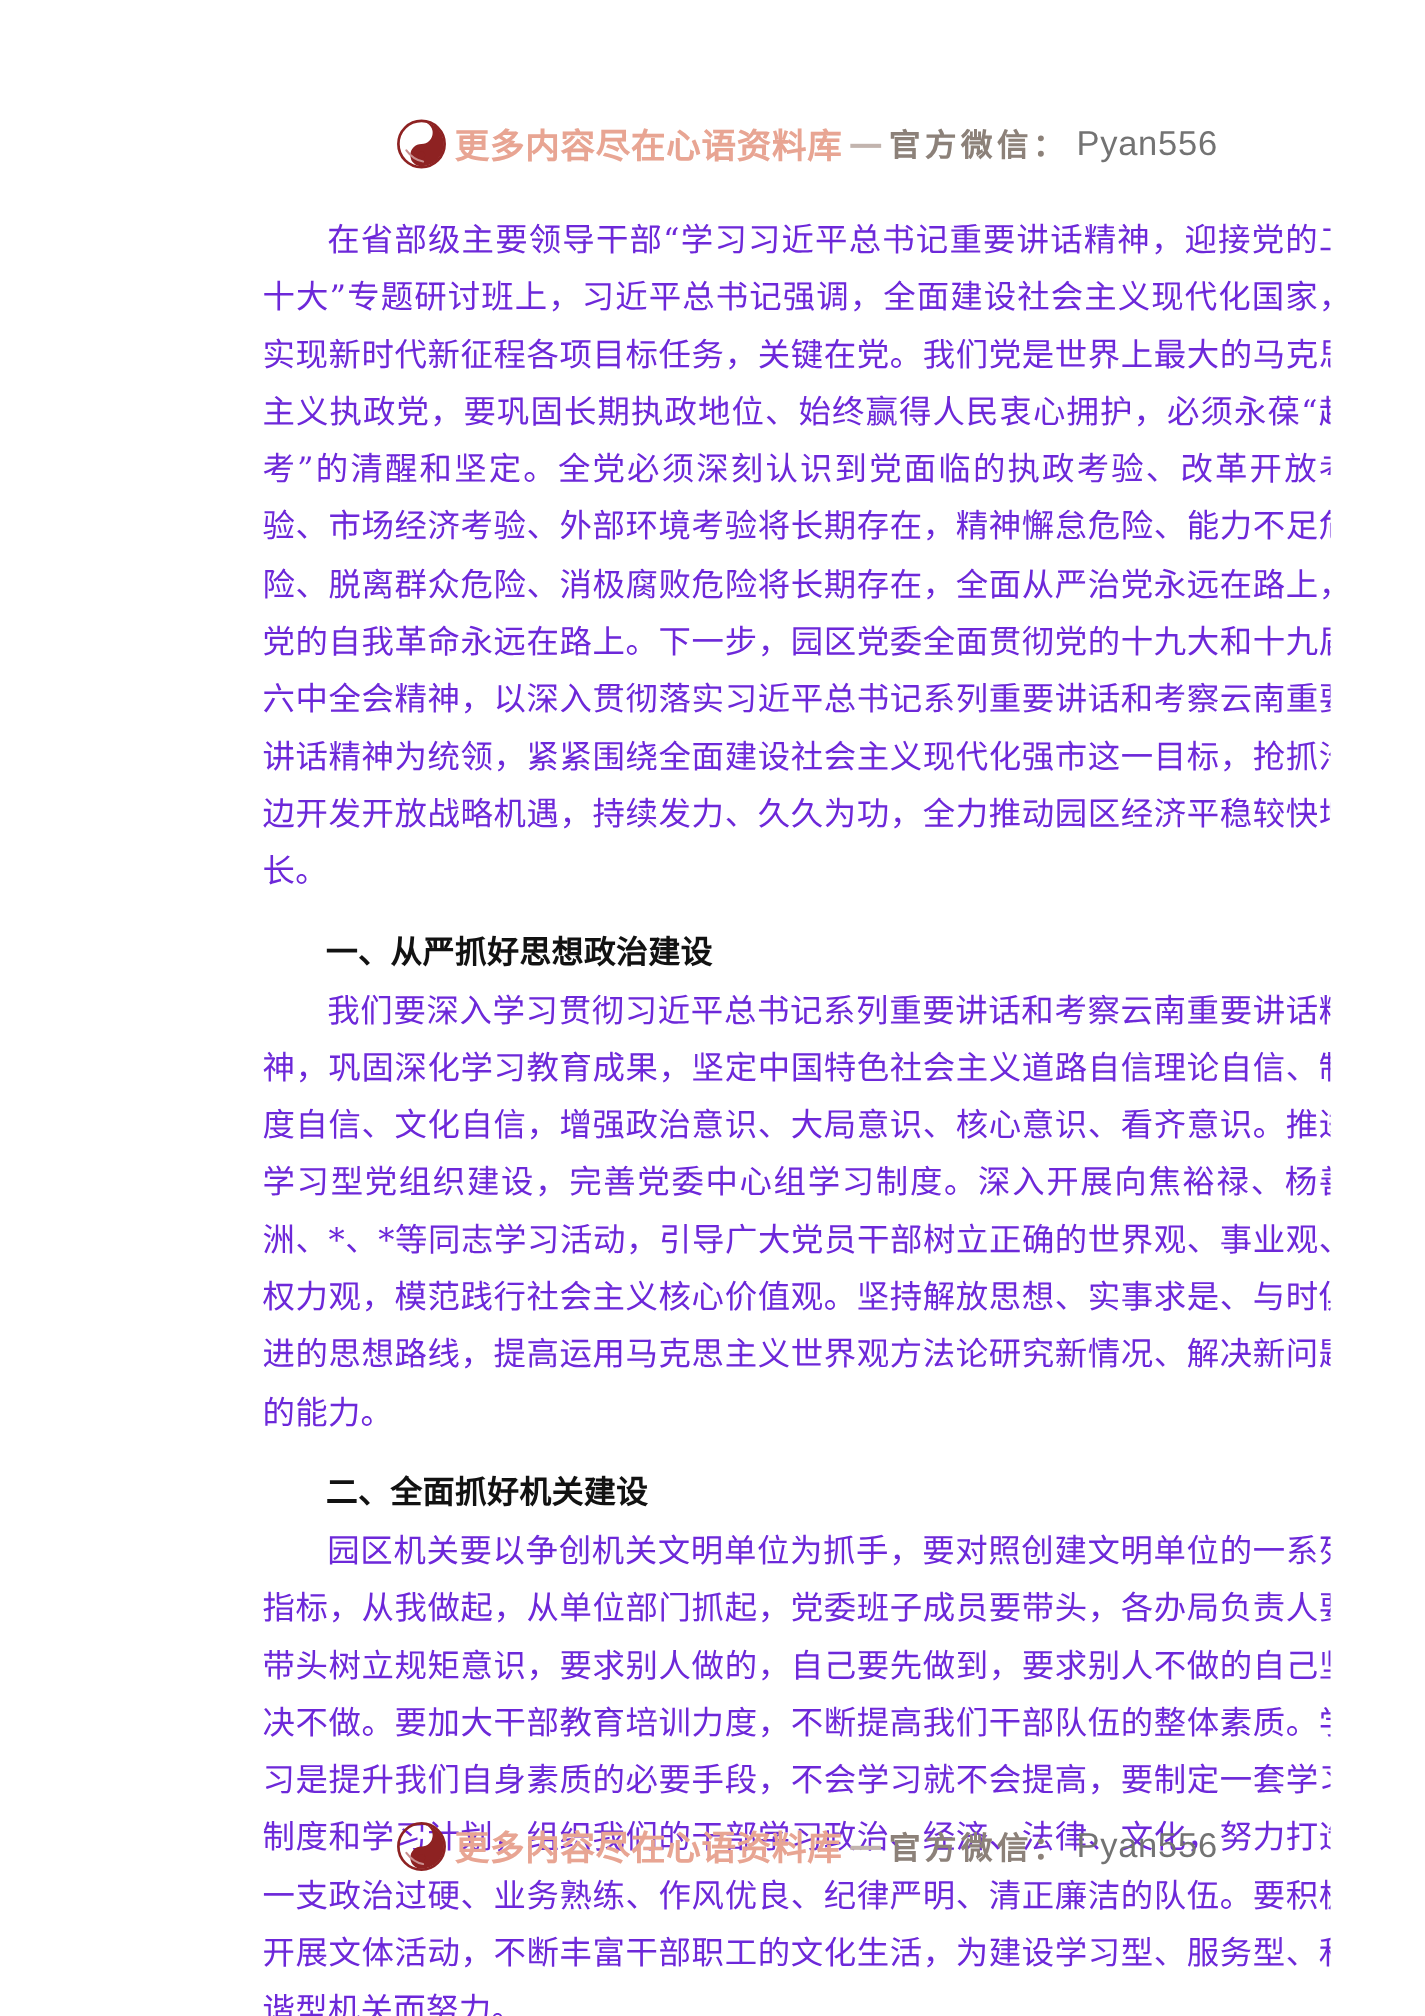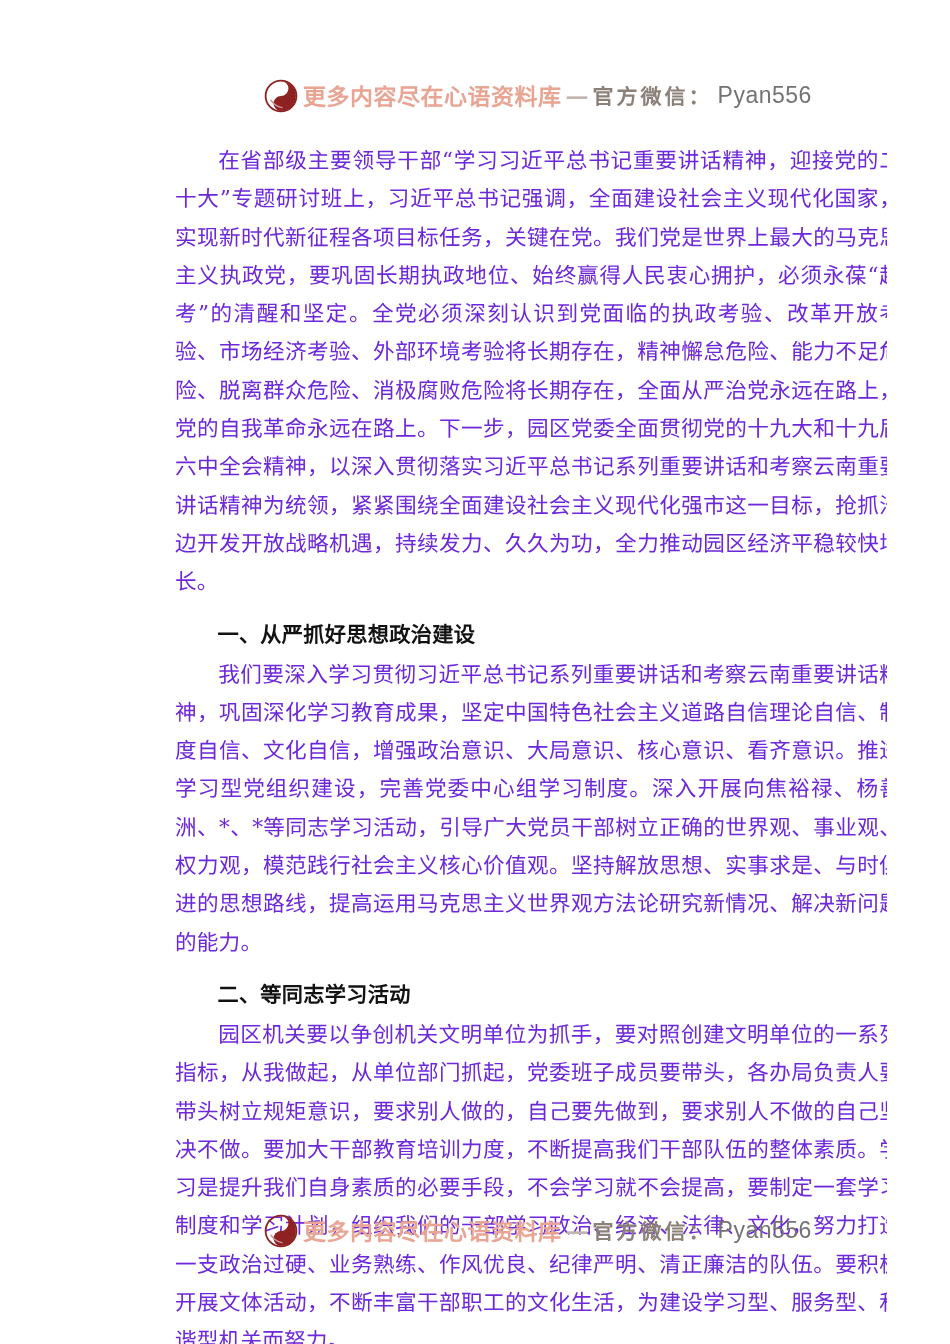--- a/index.html
+++ b/index.html
@@ -127,21 +127,21 @@
   <div class="content">
 
     <p class="body-par">在省部级主要领导干部“学习习近平总书记重要讲话精神，迎接党的二十大”专题研讨班上，习近平总书记强调，全面建设社会主义现代化国家，实现新时代新征程各项目标任务，关键在党。我们党是世界上最大的马克思主义执政党，要巩固长期执政地位、始终赢得人民衷心拥护，必须永葆“赶考”的清醒和坚定。全党必须深刻认识到党面临的执政考验、改革开放考验、市场经济考验、外部环境考验将长期存在，精神懈怠危险、能力不足危险、脱离群众危险、消极腐败危险将长期存在，全面从严治党永远在路上，党的自我革命永远在路上。下一步，园区党委全面贯彻党的十九大和十九届六中全会精神，以深入贯彻落实习近平总书记系列重要讲话和考察云南重要讲话精神为统领，紧紧围绕全面建设社会主义现代化强市这一目标，抢抓沿边开发开放战略机遇，持续发力、久久为功，全力推动园区经济平稳较快增长。</p>
 
     <div class="sec-block">
       <h2 class="sec-head">一、从严抓好思想政治建设</h2>
       <p class="body-par">我们要深入学习贯彻习近平总书记系列重要讲话和考察云南重要讲话精神，巩固深化学习教育成果，坚定中国特色社会主义道路自信理论自信、制度自信、文化自信，增强政治意识、大局意识、核心意识、看齐意识。推进学习型党组织建设，完善党委中心组学习制度。深入开展向焦裕禄、杨善洲、*、*等同志学习活动，引导广大党员干部树立正确的世界观、事业观、权力观，模范践行社会主义核心价值观。坚持解放思想、实事求是、与时俱进的思想路线，提高运用马克思主义世界观方法论研究新情况、解决新问题的能力。</p>
     </div>
 
     <div class="sec-block">
-      <h2 class="sec-head">二、等同志学习活动</h2>
+      <h2 class="sec-head">二、全面抓好机关建设</h2>
       <p class="body-par">园区机关要以争创机关文明单位为抓手，要对照创建文明单位的一系列指标，从我做起，从单位部门抓起，党委班子成员要带头，各办局负责人要带头树立规矩意识，要求别人做的，自己要先做到，要求别人不做的自己坚决不做。要加大干部教育培训力度，不断提高我们干部队伍的整体素质。学习是提升我们自身素质的必要手段，不会学习就不会提高，要制定一套学习制度和学习计划，组织我们的干部学习政治、经济、法律、文化，努力打造一支政治过硬、业务熟练、作风优良、纪律严明、清正廉洁的队伍。要积极开展文体活动，不断丰富干部职工的文化生活，为建设学习型、服务型、和谐型机关而努力。</p>
     </div>
 
   </div>
 
   <div class="watermark bottom">
     <span class="wm-logo">
       <svg viewBox="0 0 64 64" width="34" height="34" xmlns="http://www.w3.org/2000/svg">
         <circle cx="32" cy="32" r="29" fill="none" stroke="#8e2222" stroke-width="3.4"></circle>
         <path d="M32 4 A28 28 0 0 1 32 60 A14 14 0 0 1 32 32 A14 14 0 0 0 32 4 Z" fill="#8e2222"></path>

